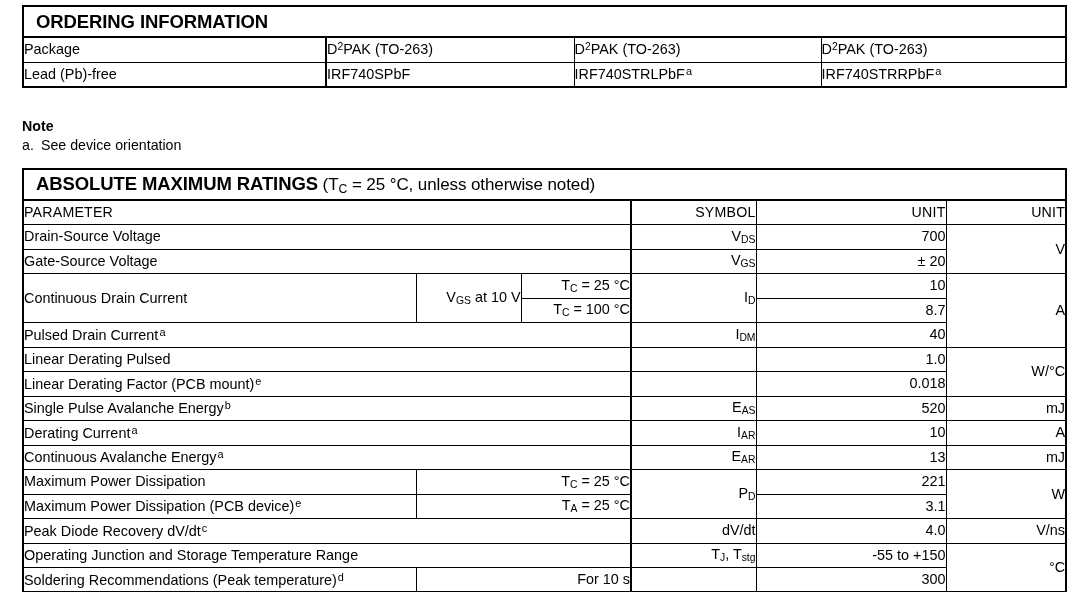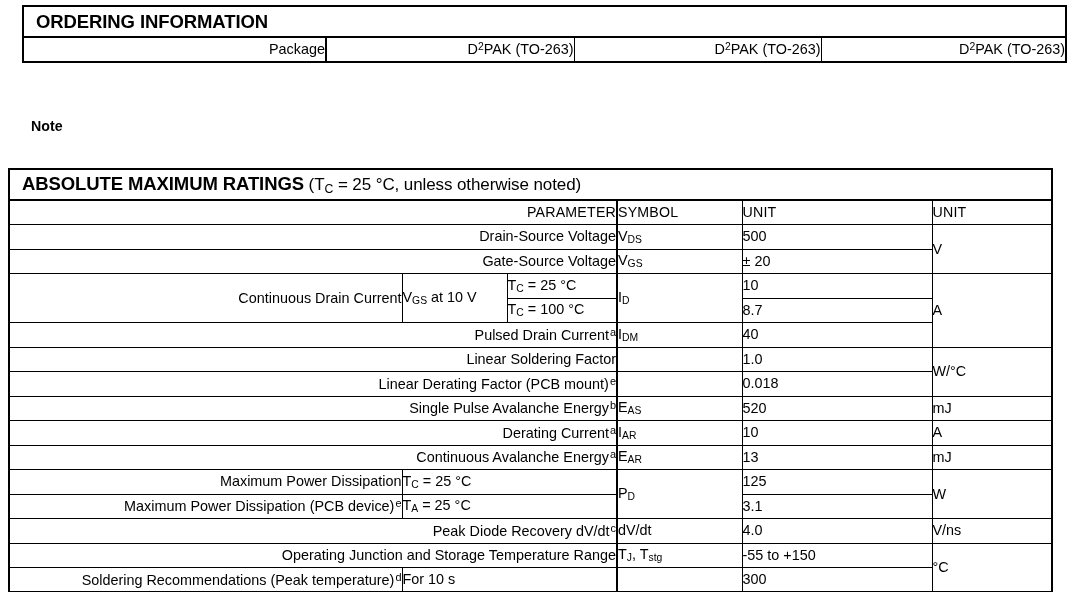--- a/index.html
+++ b/index.html
@@ -50,22 +50,22 @@
   .bandhead .bandsub {
     font-weight: normal;
     font-size: 17px;
   }
   .cell {
     padding: 0 7px;
     font-size: 14.4px;
     white-space: nowrap;
     line-height: 1.15;
   }
-  .cell.lbl { text-align: right; padding-left: 26px; }
-  .cell.ctr { text-align: left; }
+  .cell.lbl { text-align: left; }
+  .cell.ctr { text-align: right; }
   .colhead {
     font-weight: bold;
     font-size: 14.2px;
     letter-spacing: 0.2px;
   }
   .thickright { border-right: 2.2px solid #000 !important; }
   sub {
     font-size: 0.72em;
     vertical-align: -0.22em;
     letter-spacing: 0;
@@ -89,27 +89,27 @@
   #ordering-table tr.datarow { height: 25px; }
 
   
   #note-block {
     position: absolute;
     left: 22px;
     top: 117px;
     font-size: 14.2px;
     line-height: 1.32;
   }
-  #note-block .note-title { font-weight: bold; margin-left: 9px; }
+  #note-block .note-title { font-weight: bold; }
   #note-block .note-item { white-space: nowrap; }
   #note-block .note-marker { display: inline-block; width: 19px; }
 
   
   #ratings-table {
-    left: 8px;
+    left: 22px;
     top: 168px;
     width: 1043px;
   }
   #ratings-table tr.r { height: 24.5px; margin-top: 40px; }
 </style>
 </head>
 <body>
 
 <div class="page">
 
@@ -126,25 +126,32 @@
       </tr>
 
       <tr class="datarow">
         <td class="cell lbl thickright">Package</td>
         <td class="cell lbl">D<sup>2</sup>PAK (TO-263)</td>
         <td class="cell lbl">D<sup>2</sup>PAK (TO-263)</td>
         <td class="cell lbl">D<sup>2</sup>PAK (TO-263)</td>
       </tr>
 
 
+      <tr class="datarow">
+        <td class="cell lbl thickright">Lead (Pb)-free</td>
+        <td class="cell lbl">IRF740SPbF</td>
+        <td class="cell lbl"><span>IRF740STRLPbF</span><span class="fn">a</span></td>
+        <td class="cell lbl"><span>IRF740STRRPbF</span><span class="fn">a</span></td>
+      </tr>
     </tbody>
   </table>
 
   <div id="note-block">
     <div class="note-title">Note</div>
+    <div class="note-item"><span class="note-marker">a.</span><span>See device orientation</span></div>
   </div>
 
   <table class="dtable" id="ratings-table">
     <colgroup>
       <col style="width:393px">
         <col style="width:105px">
         <col style="width:110px">
       <col style="width:125px">
         <col style="width:190px">
         <col style="width:120px">
@@ -158,21 +165,21 @@
       <tr class="r">
         <td colspan="3" class="cell lbl colhead thickright">PARAMETER</td>
         <td class="cell ctr colhead">SYMBOL</td>
         <td class="cell ctr colhead">UNIT</td>
         <td class="cell ctr colhead">UNIT</td>
       </tr>
 
       <tr class="r">
         <td colspan="3" class="cell lbl thickright">Drain-Source Voltage</td>
         <td class="cell ctr">V<sub>DS</sub></td>
-        <td class="cell ctr">500</td>
+        <td class="cell ctr">700</td>
         <td class="cell ctr" rowspan="2">V</td>
       </tr>
 
       <tr class="r">
         <td colspan="3" class="cell lbl thickright">Gate-Source Voltage</td>
         <td class="cell ctr">V<sub>GS</sub></td>
         <td class="cell ctr">± 20</td>
       </tr>
 
       <tr class="r">
@@ -188,21 +195,21 @@
         <td class="cell ctr">8.7</td>
       </tr>
 
       <tr class="r">
         <td colspan="3" class="cell lbl thickright"><span>Pulsed Drain Current</span><span class="fn">a</span></td>
         <td class="cell ctr">I<sub>DM</sub></td>
         <td class="cell ctr">40</td>
       </tr>
 
       <tr class="r">
-        <td colspan="3" class="cell lbl thickright">Linear Soldering Factor</td>
+        <td colspan="3" class="cell lbl thickright">Linear Derating Pulsed</td>
         <td class="cell ctr"></td>
         <td class="cell ctr">1.0</td>
         <td class="cell ctr" rowspan="2">W/°C</td>
       </tr>
 
       <tr class="r">
         <td colspan="3" class="cell lbl thickright"><span>Linear Derating Factor (PCB mount)</span><span class="fn">e</span></td>
         <td class="cell ctr"></td>
         <td class="cell ctr">0.018</td>
       </tr>
@@ -225,21 +232,21 @@
         <td colspan="3" class="cell lbl thickright"><span>Continuous Avalanche Energy</span><span class="fn">a</span></td>
         <td class="cell ctr">E<sub>AR</sub></td>
         <td class="cell ctr">13</td>
         <td class="cell ctr">mJ</td>
       </tr>
 
       <tr class="r">
         <td class="cell lbl">Maximum Power Dissipation</td>
         <td colspan="2" class="cell ctr thickright">T<sub>C</sub> = 25 °C</td>
         <td class="cell ctr" rowspan="2">P<sub>D</sub></td>
-        <td class="cell ctr">125</td>
+        <td class="cell ctr">221</td>
         <td class="cell ctr" rowspan="2">W</td>
       </tr>
 
       <tr class="r">
         <td class="cell lbl"><span>Maximum Power Dissipation (PCB device)</span><span class="fn">e</span></td>
         <td colspan="2" class="cell ctr thickright">T<sub>A</sub> = 25 °C</td>
         <td class="cell ctr">3.1</td>
       </tr>
 
       <tr class="r">

